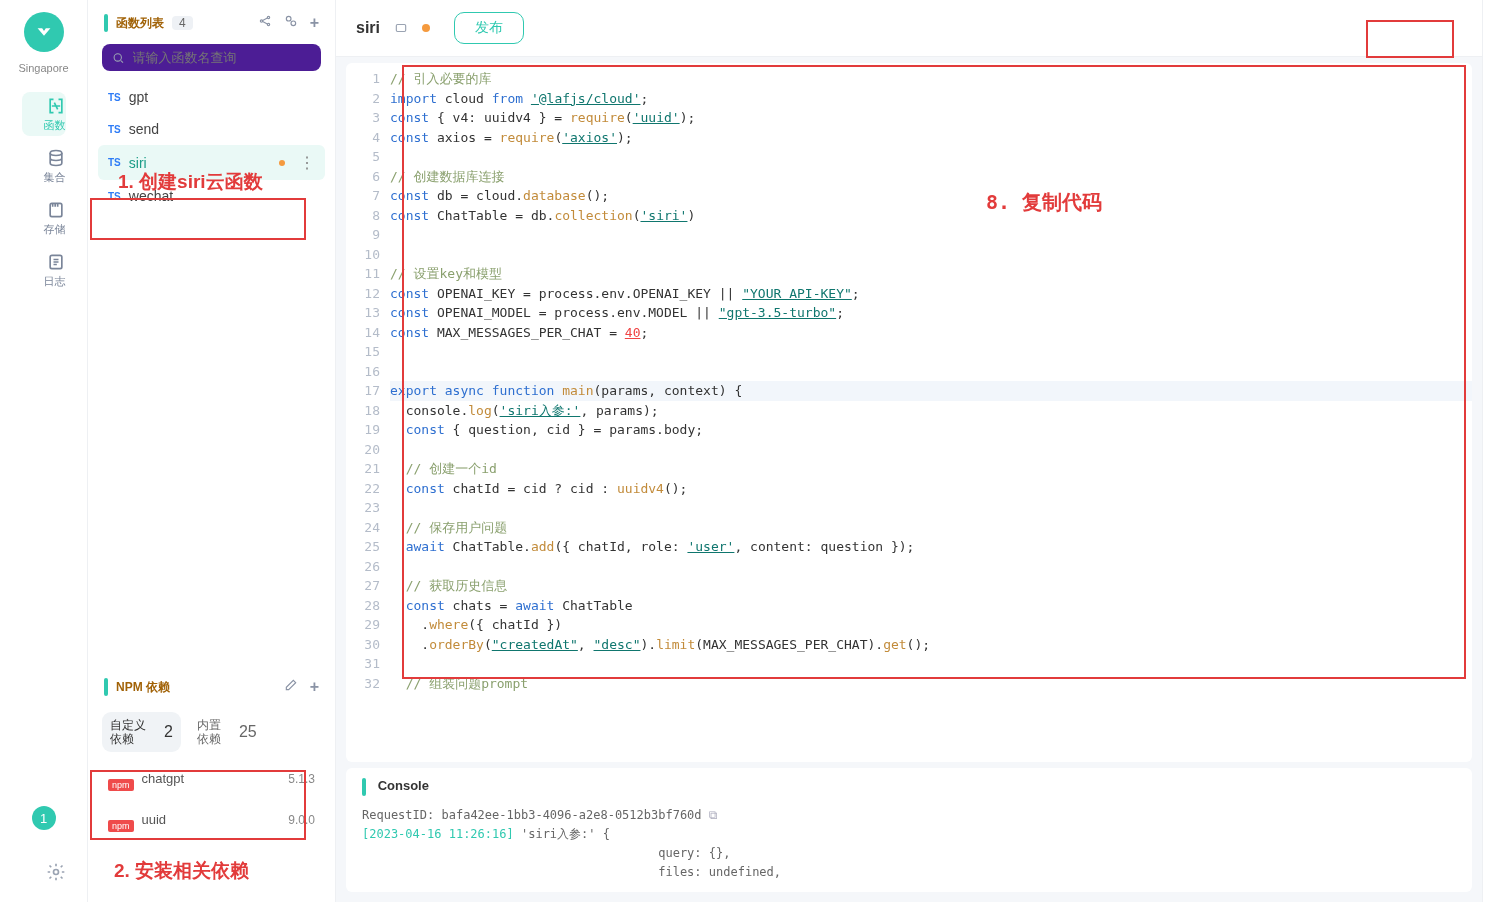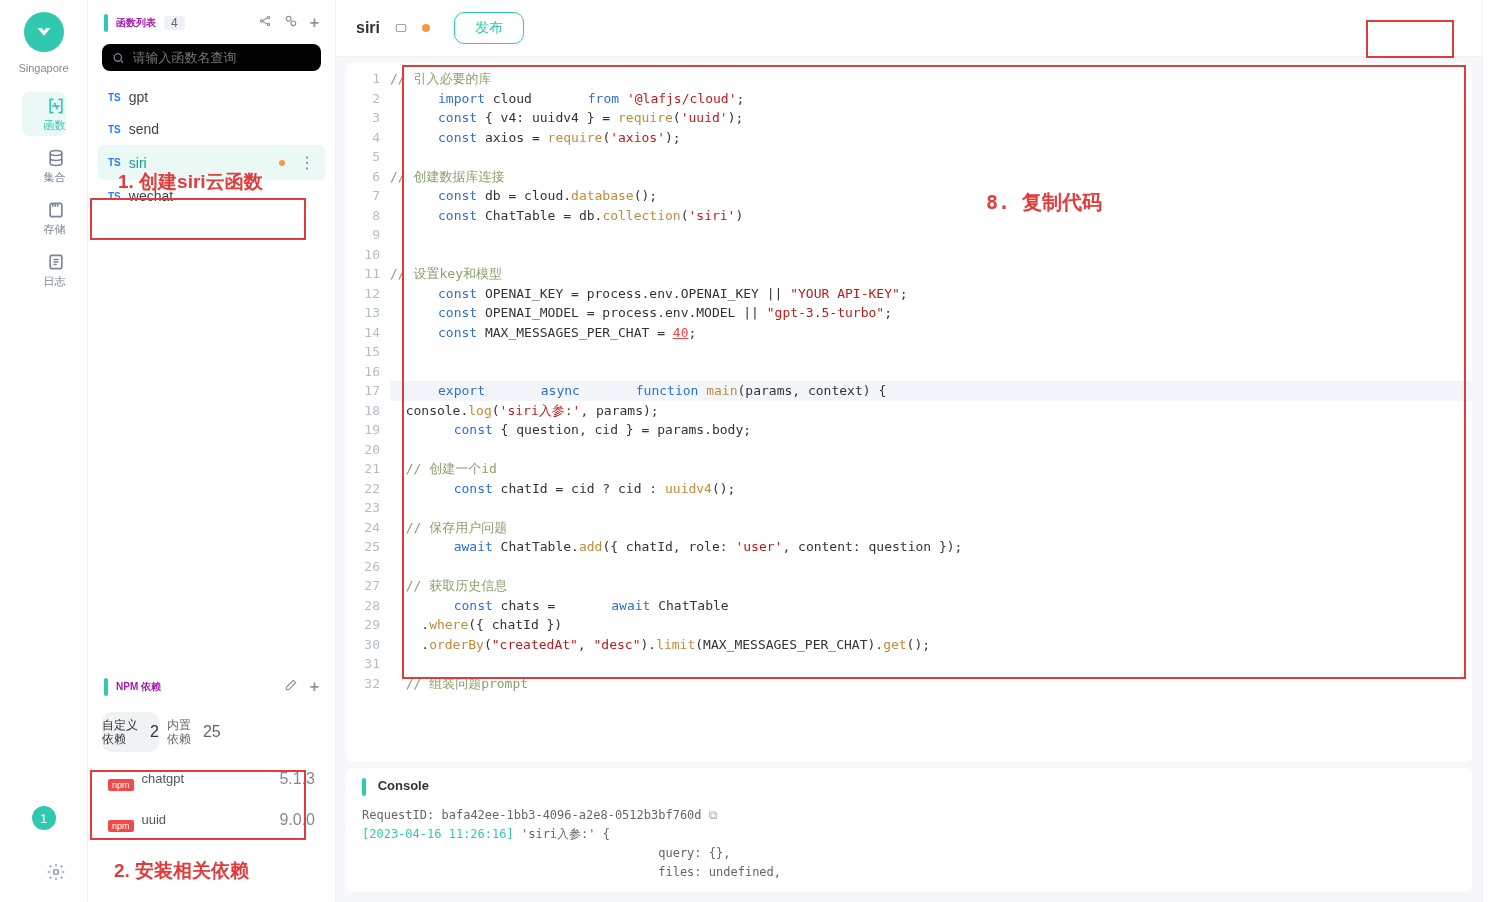--- a/index.html
+++ b/index.html
@@ -11,55 +11,55 @@
 .region { font-size:11px; color:#888; margin-top:2px; margin-bottom:10px; }
 .rail-btn { width:44px; height:44px; border-radius:8px; display:flex; flex-direction:column; align-items:flex-end; justify-content:center; color:#7a8599; cursor:pointer; gap:2px; }
 .rail-btn.active { background:#eaf9f6; color:#30c9b0; }
 .rail-btn svg { width:20px; height:20px; }
 .rail-lbl { font-size:11px; }
 .badge-num { width:24px; height:24px; border-radius:50%; background:#30c9b0; color:#fff; display:flex; align-items:center; justify-content:center; font-size:13px; margin-top:auto; margin-bottom:12px; }
 .gear-bot { color:#9aa3b2; margin-bottom:8px; }
 .sidebar { width:248px; background:#fff; border-right:1px solid #eef0f3; display:flex; flex-direction:column; padding:10px; }
 .panel-hd { display:flex; align-items:center; gap:8px; padding:4px 6px 10px 6px; }
 .vbar { width:4px; height:18px; background:#30c9b0; border-radius:2px; }
-.panel-title { font-weight:600; font-size:10px; color:#a21caf; }
+.panel-title { font-weight:600; font-size:12px; color:#a16207; }
 .count { background:#eef1f5; color:#666; border-radius:4px; padding:0 7px; font-size:12px; }
 .panel-icons { margin-left:auto; display:flex; gap:12px; color:#8a93a5; }
 .panel-icons span{cursor:pointer;}
-.search { background:#000000; border-radius:8px; display:flex; align-items:center; padding:6px 10px; gap:8px; margin:2px 4px 10px 4px; }
+.search { background:#4c1d95; border-radius:8px; display:flex; align-items:center; padding:6px 10px; gap:8px; margin:2px 4px 10px 4px; }
 .search input { border:none; background:transparent; outline:none; font-size:13px; color:#888; width:100%; }
 .fn-item { display:flex; align-items:center; gap:8px; padding:8px 10px; border-radius:6px; cursor:pointer; color:#444; position:relative; }
 .fn-item.active { background:#eaf9f6; color:#1a9d87; }
 .ts { color:#2e7cf6; font-size:10px; font-weight:700; }
 .dot-o { width:6px; height:6px; border-radius:50%; background:#f59a3e; margin-left:auto; }
 .more { color:#888; font-size:16px; margin-left:6px; }
 .ann-red { color:#e23b3b; font-weight:600; position:absolute; }
 .red-box { border:2px solid #e23b3b; position:absolute; pointer-events:none; }
 .npm-panel { margin-top:auto; }
 .npm-tabs { display:flex; gap:8px; margin:6px 4px; align-items:center;}
-.npm-tab { display:flex; align-items:center; gap:12px; padding:6px 0; border-radius:9px; font-size:12px; color:#666; }
+.npm-tab { display:flex; align-items:center; gap:18px; padding:6px 8px; border-radius:9px; font-size:12px; color:#666; }
 .npm-tab.active { background:#f0f3f6; color:#333; }
 .npm-tab .n { font-size:16px; font-weight:500;}
 .dep-row { display:flex; align-items:center; gap:8px; padding:8px 10px; font-size:13px; color:#555; }
 .npm-badge { background:#ef4b4b; color:#fff; font-size:9px; padding:1px 4px; border-radius:2px;margin-top:13px; }
-.dep-ver { margin-left:auto; color:#888; font-size:16px; }
+.dep-ver { margin-left:auto; color:#888; font-size:12px; }
 .main { flex:1; display:flex; flex-direction:column; background:#f5f7fa; }
 .topbar { display:flex; align-items:center; padding:12px 20px; gap:14px; background:#fff; border-bottom:1px solid #eef0f3; }
 .file-name { font-weight:600; font-size:16px; color:#333; }
 .dot-orange { width:8px; height:8px; border-radius:50%; background:#f59a3e; }
 .url-input { margin-left:auto; border:1px solid #e3e7ec; border-radius:6px; padding:6px 12px; font-size:13px; color:#666; width:230px; background:#fff;}
 .publish { border:1px solid #30c9b0; color:#30c9b0; background:#fff; border-radius:10px; padding:6px 20px; font-size:14px; cursor:pointer; margin-left:10px;}
 .editor { flex:1; background:#fff; margin:6px 10px; border-radius:6px; display:flex; font-family:Menlo,Consolas,monospace; font-size:13px; overflow:hidden; position:relative;}
 .gutter { width:44px; text-align:right; color:#b4bcc9; padding:6px 10px 6px 0; line-height:19.5px; user-select:none;}
 .code { flex:1; padding:6px 0; line-height:19.5px; white-space:pre; color:#333;}
 .hl-line { background:#f2f6fb; }
 .tok-com { color:#8aa06e; }
-.tok-kw { color:#2e6fd0;margin-left:48px; }
+.tok-kw { color:#2e6fd0; }
 .tok-fn { color:#c28b3a; }
-.tok-str { color:#b91c1c; }
+.tok-str { color:#0f766e;text-decoration:underline; }
 .tok-num { color:#ef4444;text-decoration:underline; }
 .console { background:#fff; margin:0 10px 10px 10px; border-radius:6px; padding:10px 16px; font-size:13px; }
 .console .vbar{display:inline-block;vertical-align:middle;margin-right:8px;}
 .con-body { font-family:Menlo,Consolas,monospace; font-size:12px; color:#666; margin-top:10px; line-height:19px; }
 .con-ts { color:#30c9b0; }
 .slim-rail { width:24px; background:#fff; border-left:1px solid #eef0f3;}
 </style>
 </head>
 <body>
 

